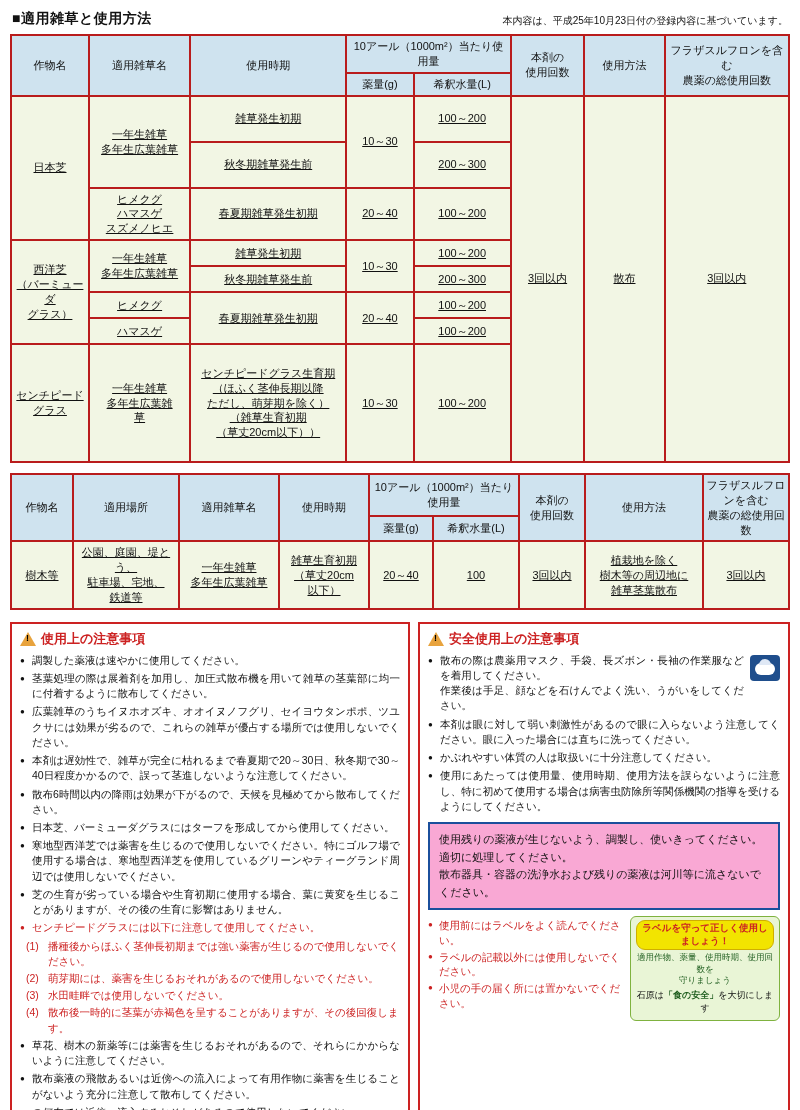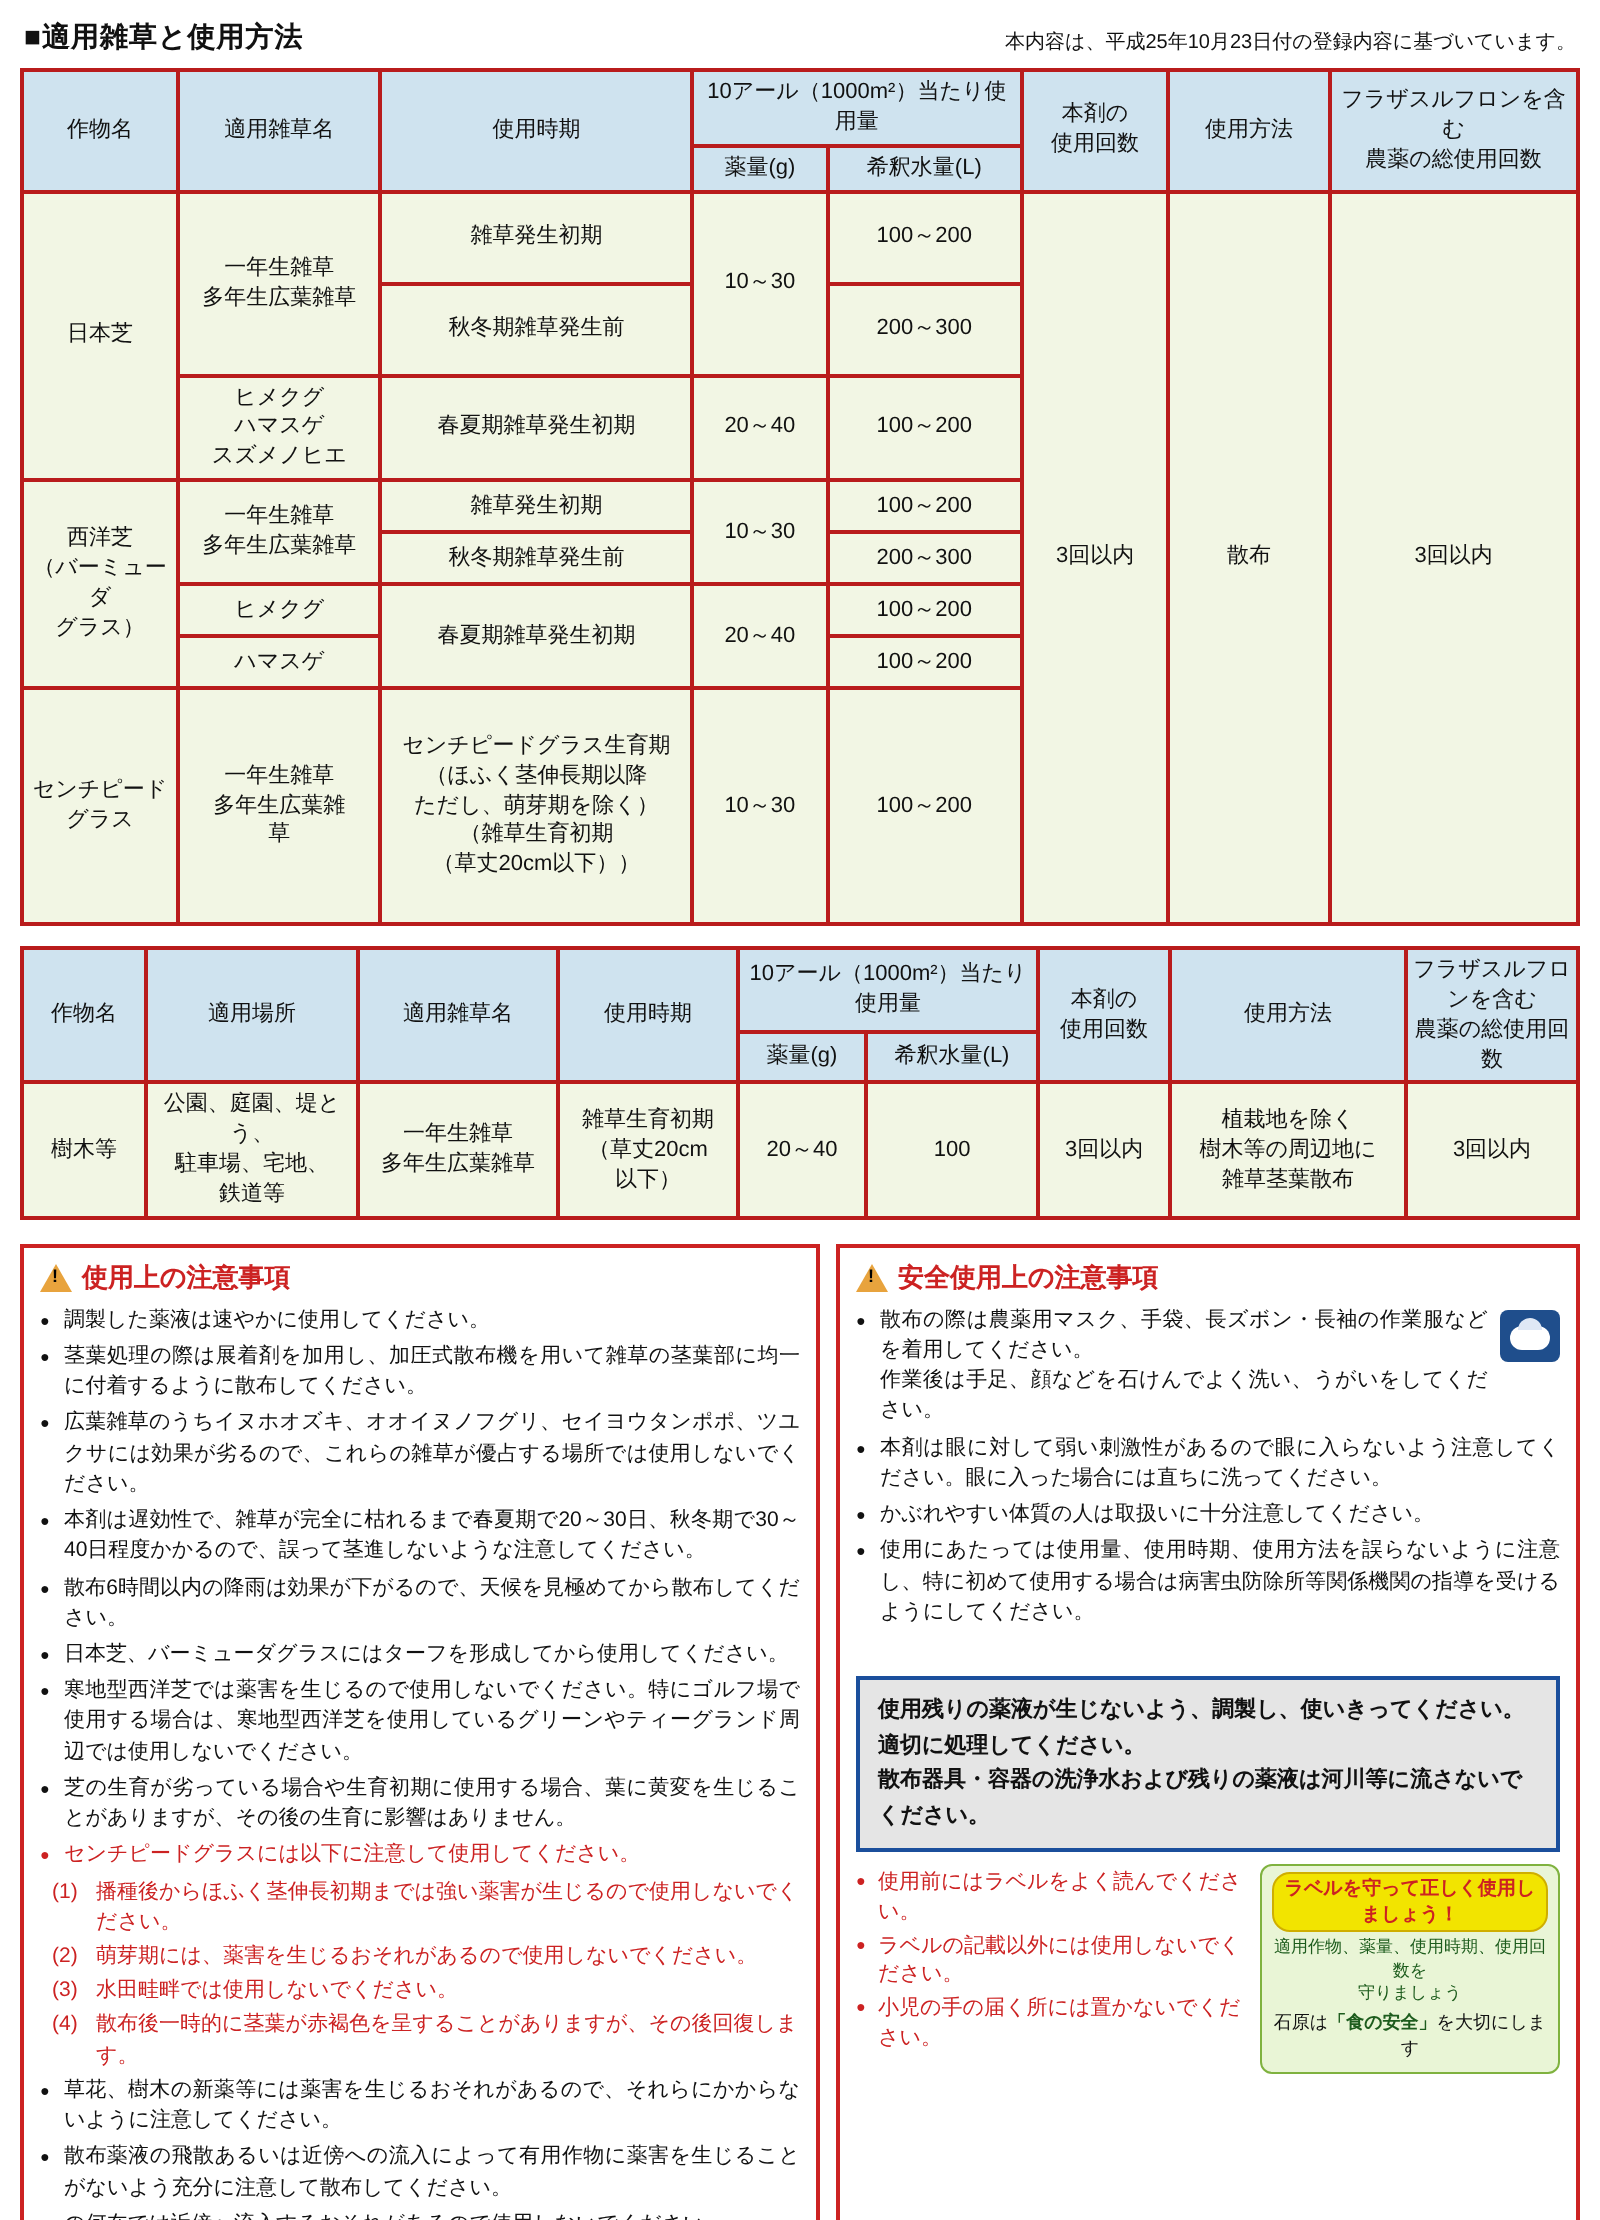--- a/index.html
+++ b/index.html
@@ -44,21 +44,21 @@
     vertical-align: middle;
     padding: 3px 2px;
     line-height: 1.35;
     font-size: 11px;
   }
   .maintbl th, .treetbl th {
     background: #cfe3ef;
     font-weight: normal;
     font-size: 11px;
   }
-  .maintbl td, .treetbl td { background: #f2f6e4; }
+  .maintbl td, .treetbl td { background: #f2f6e4; text-decoration: underline; }
   .nowrapcell { white-space: nowrap; }
   .tbl-gap { height: 10px; }
 
   
   .panels {
     display: flex;
     gap: 8px;
     margin-top: 12px;
   }
   .panel {
@@ -153,26 +153,26 @@
   .mask-ico::after {
     content: "";
     position: absolute;
     left: 9px; top: 4px;
     width: 12px; height: 6px;
     border-radius: 6px 6px 0 0;
     background: #dfe8f5;
   }
   .boxed {
     border: 2px solid #1b4f9c;
-    background: #e5e5e5;
+    background: #f9a8d4;
     padding: 7px 9px;
-    margin-top: 24px;
+    margin-top: 8px;
     font-size: 11px;
     line-height: 1.6;
-    font-weight: bold;
+    font-weight: normal;
   }
   ul.redlist { list-style: none; margin: 8px 0 0 0; padding: 0; }
   ul.redlist > li {
     position: relative;
     padding-left: 11px;
     margin-bottom: 2px;
     font-size: 10.5px;
     color: #cc2222;
     line-height: 1.4;
   }

